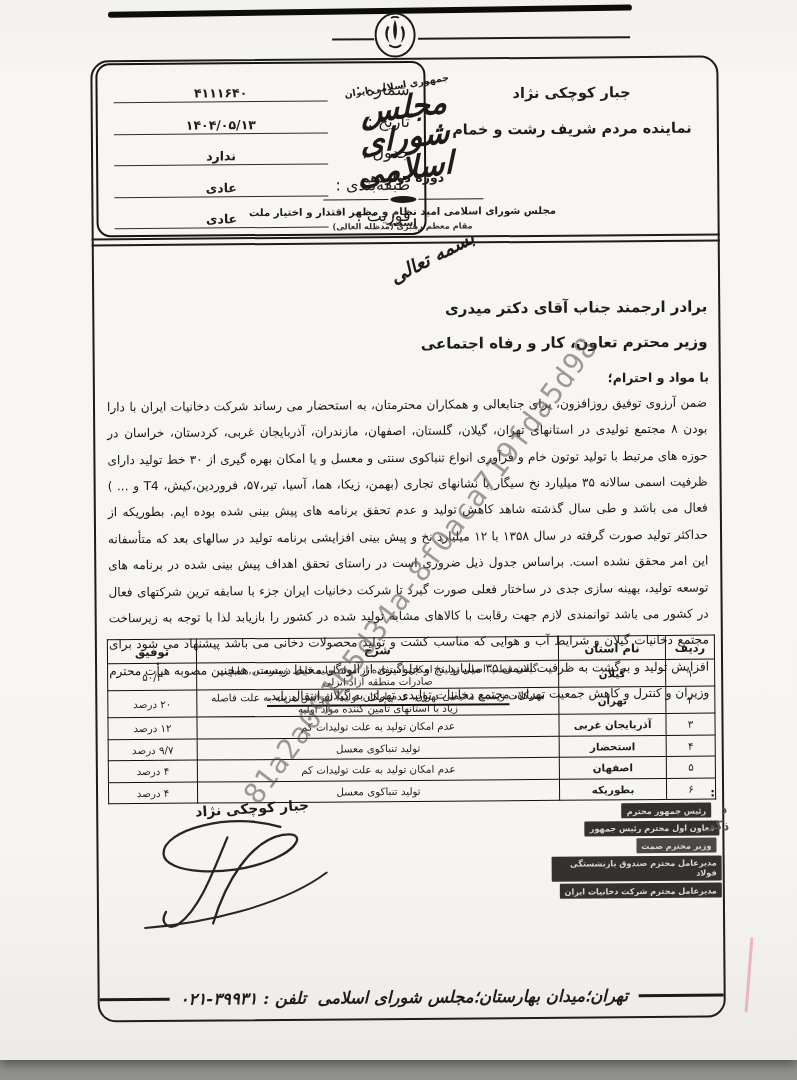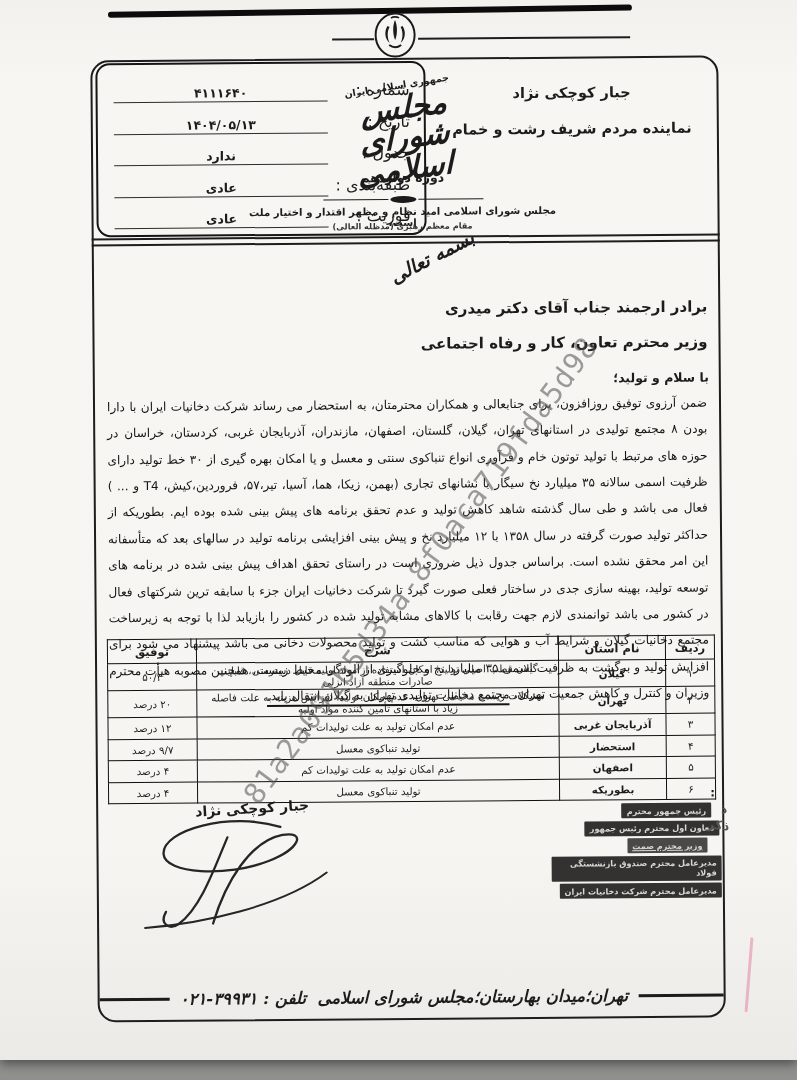--- a/index.html
+++ b/index.html
@@ -72,21 +72,21 @@
   .sig-name{position:absolute;left:165px;top:799px;width:170px;text-align:center;direction:rtl;font-weight:bold;font-size:14px;transform:rotate(-3deg);}
   .sig-scribble{position:absolute;left:128px;top:810px;}
 
   
   .recipients{position:absolute;right:78px;top:788px;width:165px;direction:rtl;text-align:right;}
   .rec-colon{font-weight:bold;font-size:12px;display:block;margin:0 6px 3px 0;}
   .chip{display:block;background:#333231;color:#d8d6d2;font-size:8.1px;font-weight:bold;
     padding:2.5px 5px;margin:2.5px 0;border-radius:1px;width:max-content;max-width:160px;margin-right:0;}
   .chip.i0{margin-right:10px;}
   .chip.i1{margin-right:2px;}
-  .chip.i2{margin-right:14px;background:#4a4947;text-decoration:underline;}
+  .chip.i2{margin-right:5px;background:#4a4947;}
   .hand-mark{position:absolute;color:#555;font-weight:bold;}
 
   
   .footer{position:absolute;left:96px;top:988px;width:624px;display:flex;align-items:center;direction:rtl;}
   .footer .dash{height:2.2px;background:#1b1b1b;flex:1;}
   .footer .dash.short{max-width:70px;}
   .footer-text{font-family:"DejaVu Serif","Liberation Serif",serif;font-weight:bold;font-style:italic;
     font-size:16.5px;padding:0 10px;white-space:nowrap;direction:rtl;}
   .pink-artifact{position:absolute;left:744px;top:940px;width:3px;height:75px;background:rgba(225,110,150,.45);transform:rotate(5deg);border-radius:2px;}
 </style>
@@ -152,21 +152,21 @@
   <div class="motto">مجلس شورای اسلامی امید نظام و مظهر اقتدار و اختیار ملت است.</div>
   <div class="motto-attr">مقام معظم رهبری (مدظله العالی)</div>
 
   <div class="bismillah">بسمه تعالی</div>
 
   <div class="addressee">
     <div>برادر ارجمند جناب آقای دکتر میدری</div>
     <div>وزیر محترم تعاون، کار و رفاه اجتماعی</div>
   </div>
 
-  <div class="salutation">با سلام و تولید؛</div>
+  <div class="salutation">با مواد و احترام؛</div>
 
   <div class="body-par"><span>ضمن آرزوی توفیق روزافزون، برای جنابعالی و همکاران محترمتان، به استحضار می رساند شرکت دخانیات ایران با دارا بودن ۸ مجتمع تولیدی در استانهای تهران، گیلان، گلستان، اصفهان، مازندران، آذربایجان غربی، کردستان، خراسان در حوزه های مرتبط با تولید توتون خام و فرآوری انواع تنباکوی سنتی و معسل و یا امکان بهره گیری از ۳۰ خط تولید دارای ظرفیت اسمی سالانه ۳۵ میلیارد نخ سیگار با نشانهای تجاری (بهمن، زیکا، هما، آسیا، تیر،۵۷، فروردین،کیش، T4 و ... ) فعال می باشد و طی سال گذشته شاهد کاهش تولید و عدم تحقق برنامه های پیش بینی شده بوده ایم. بطوریکه از حداکثر تولید صورت گرفته در سال ۱۳۵۸ با ۱۲ میلیارد نخ و پیش بینی افزایشی برنامه تولید در سالهای بعد که متأسفانه این امر محقق نشده است. براساس جدول ذیل ضروری است در راستای تحقق اهداف پیش بینی شده در برنامه های توسعه تولید، بهینه سازی جدی در ساختار فعلی صورت گیرد تا شرکت دخانیات ایران جزء با سابقه ترین شرکتهای فعال در کشور می باشد توانمندی لازم جهت رقابت با کالاهای مشابه تولید شده در کشور را بازیابد لذا با توجه به زیرساخت مجتمع دخانیات گیلان و شرایط آب و هوایی که مناسب کشت و تولید محصولات دخانی می باشد پیشنهاد می شود برای افزایش تولید و برگشت به ظرفیت اسمی ۳۵ میلیارد نخ و جلوگیری از آلودگی محیط زیست، همچنین مصوبه هیأت محترم وزیران و کنترل و کاهش جمعیت تهران، </span><span class="ul">مجتمع دخانیات تولیدی تهران به گیلان انتقال یابد.</span></div>
 
   <div class="tbl-wrap">
     <table class="data">
       <thead>
             <tr>
               <th>ردیف</th>
               <th>نام استان</th>
               <th>شرح</th>

